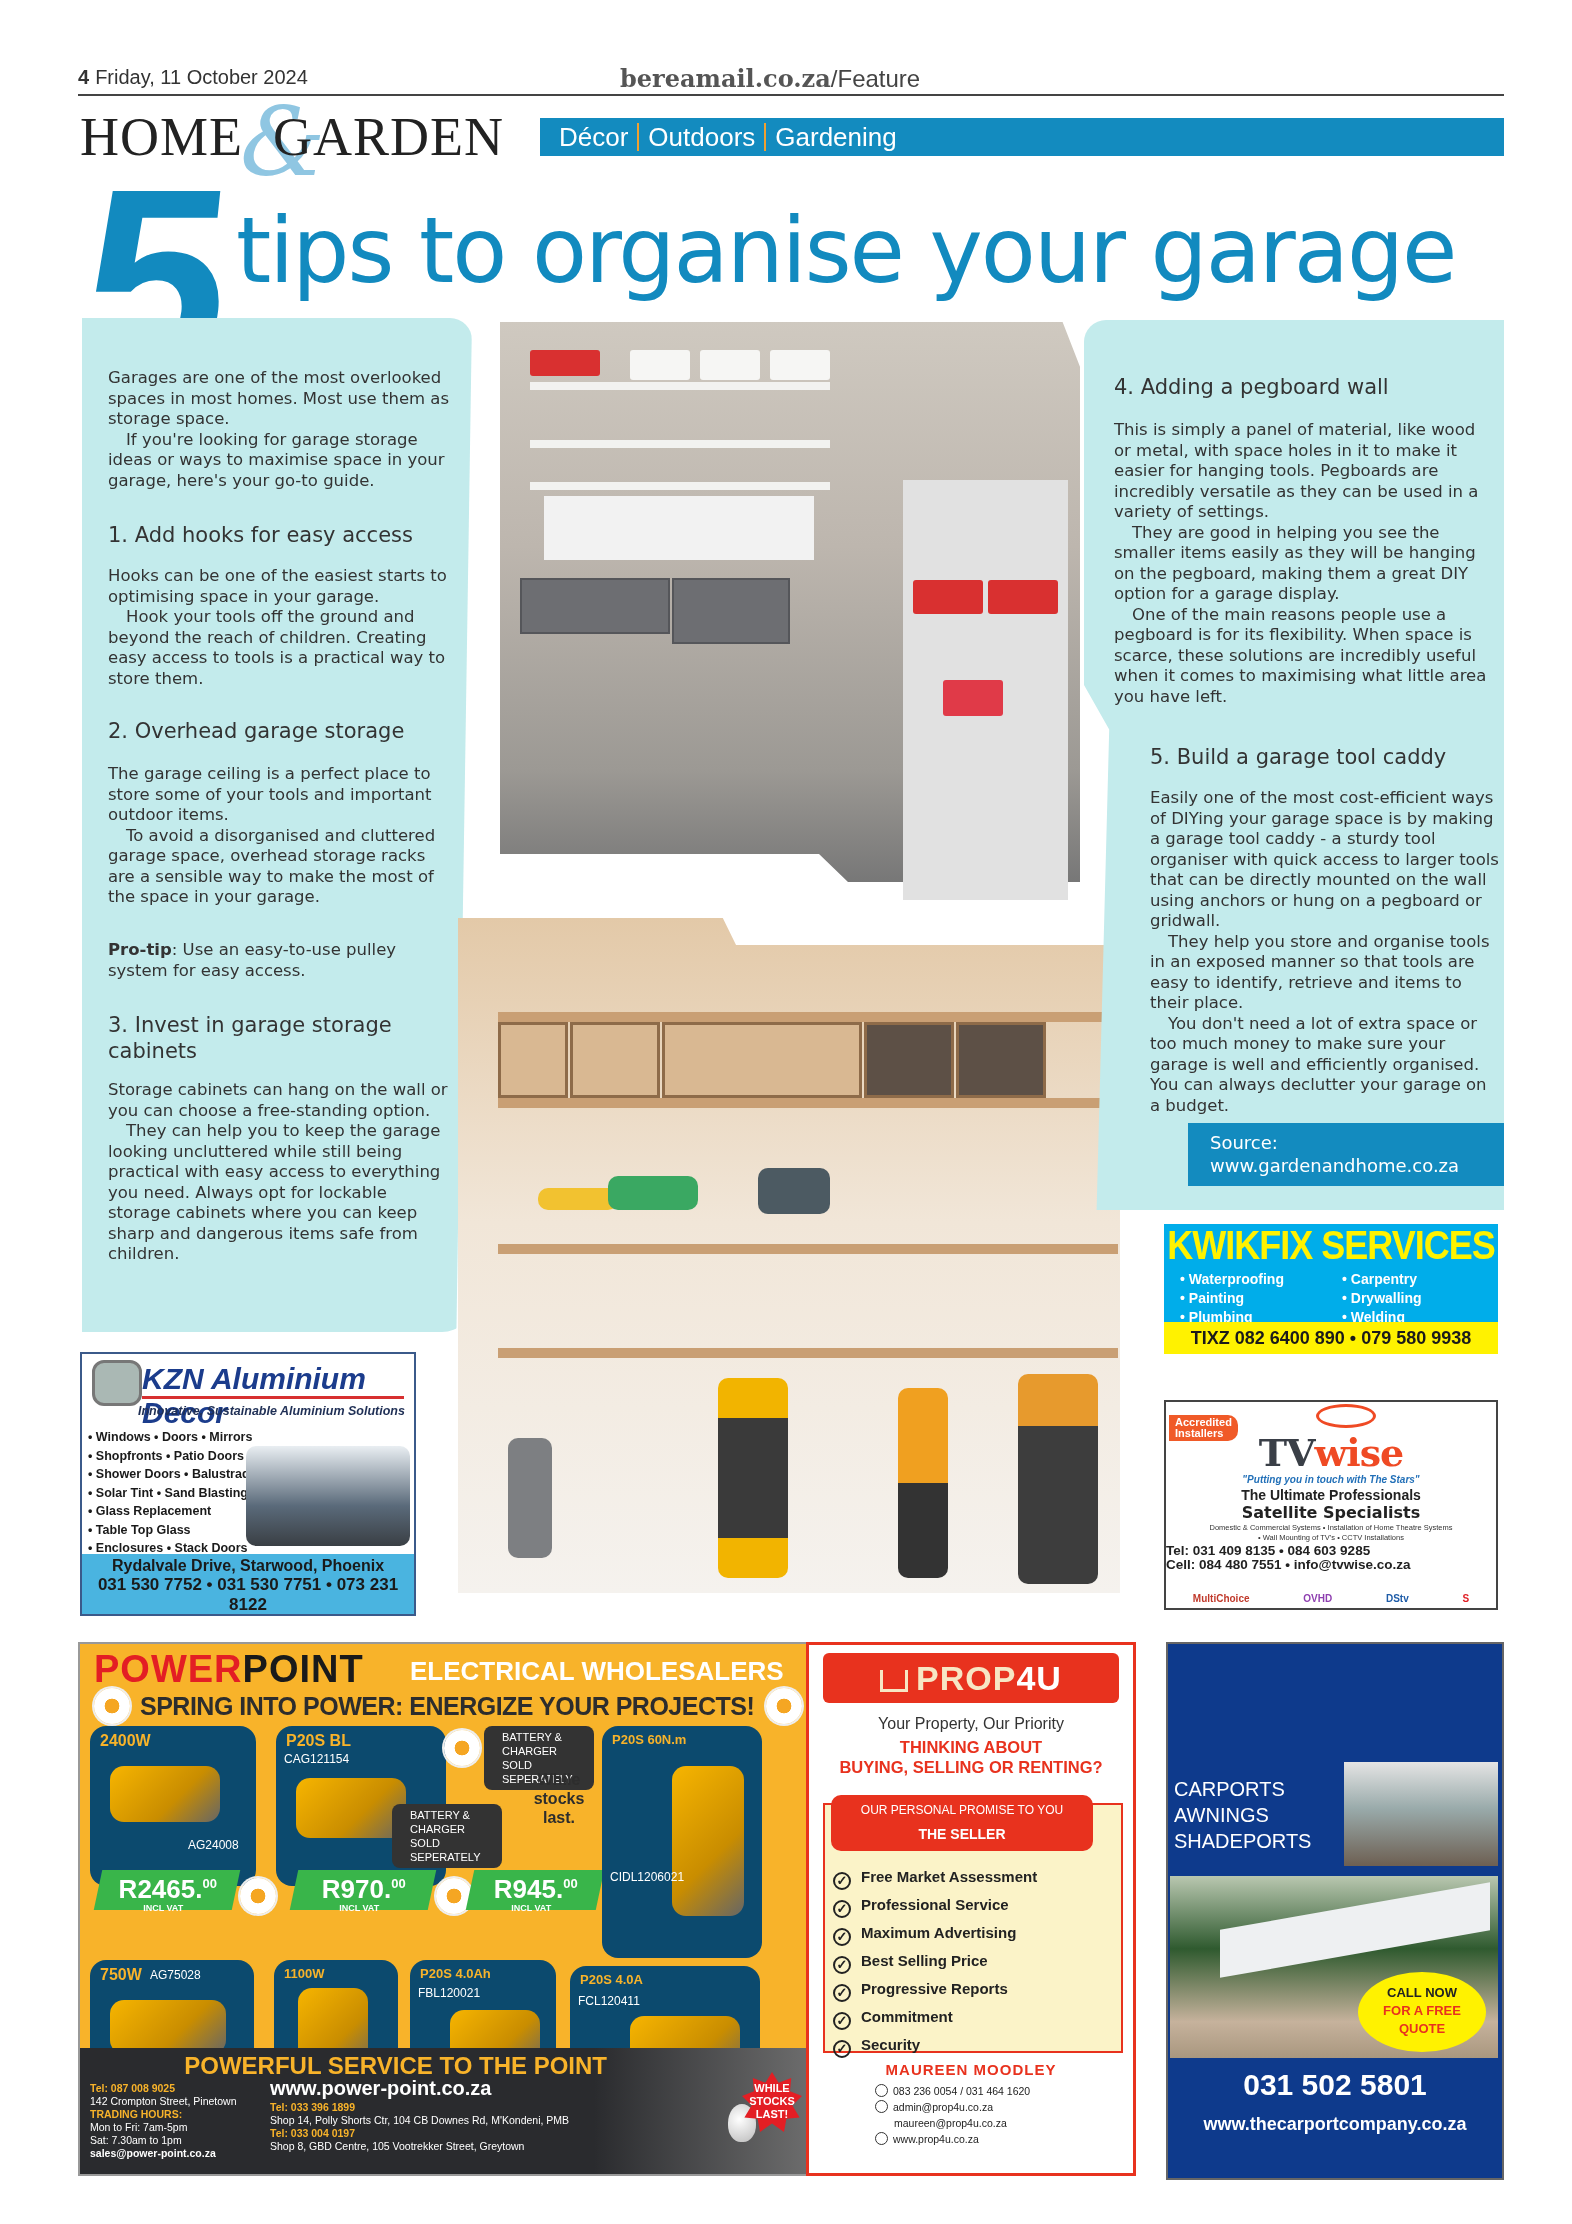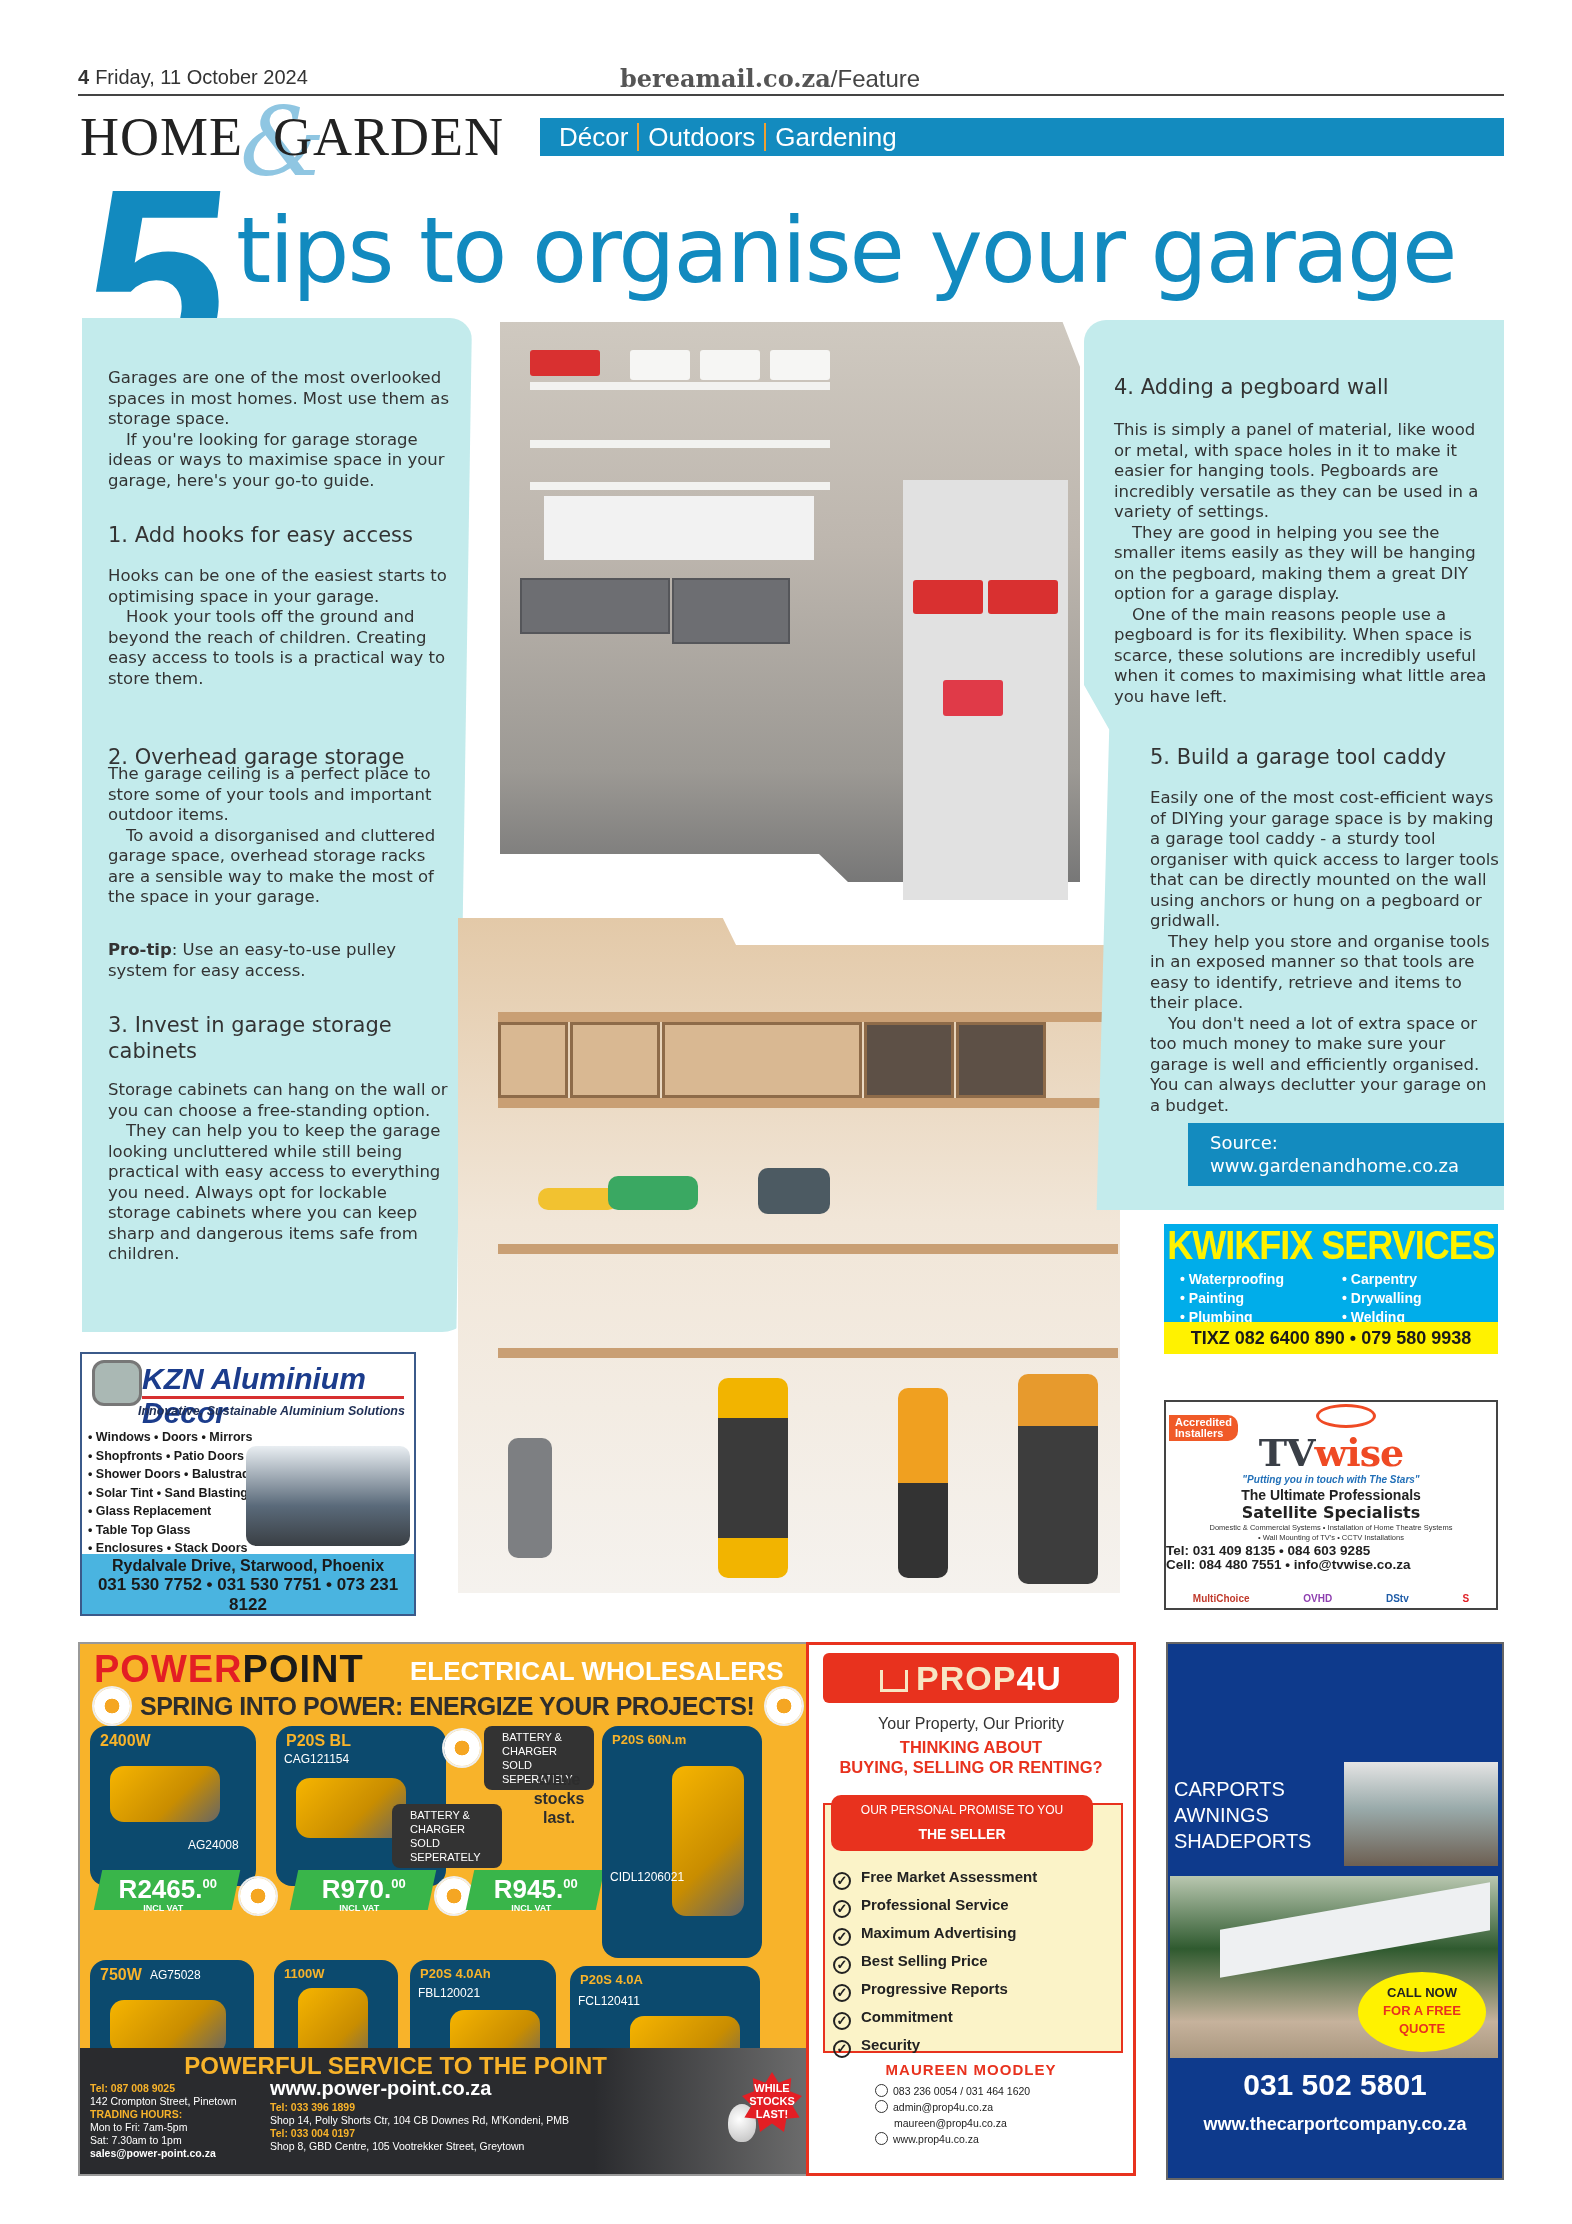--- a/index.html
+++ b/index.html
@@ -170,21 +170,21 @@
 <div class="abs panel left-panel"></div>
 <div class="abs txt" style="left:108px; top:368px; width:350px;">
   <p>Garages are one of the most overlooked spaces in most homes. Most use them as storage space.</p>
   <p class="indent">If you're looking for garage storage ideas or ways to maximise space in your garage, here's your go-to guide.</p>
 </div>
 <div class="abs h" style="left:108px; top:522px; width:350px;">1. Add hooks for easy access</div>
 <div class="abs txt" style="left:108px; top:566px; width:345px;">
   <p>Hooks can be one of the easiest starts to optimising space in your garage.</p>
   <p class="indent">Hook your tools off the ground and beyond the reach of children. Creating easy access to tools is a practical way to store them.</p>
 </div>
-<div class="abs h" style="left:108px; top:744px; width:350px;">2. Overhead garage storage</div>
+<div class="abs h" style="left:108px; top:718px; width:350px;">2. Overhead garage storage</div>
 <div class="abs txt" style="left:108px; top:764px; width:345px;">
   <p>The garage ceiling is a perfect place to store some of your tools and important outdoor items.</p>
   <p class="indent">To avoid a disorganised and cluttered garage space, overhead storage racks are a sensible way to make the most of the space in your garage.</p>
 </div>
 <div class="abs txt" style="left:108px; top:940px; width:345px;"><b>Pro-tip</b><span>: Use an easy-to-use pulley system for easy access.</span></div>
 <div class="abs h" style="left:108px; top:1012px; width:320px;">3. Invest in garage storage cabinets</div>
 <div class="abs txt" style="left:108px; top:1080px; width:345px;">
   <p>Storage cabinets can hang on the wall or you can choose a free-standing option.</p>
   <p class="indent">They can help you to keep the garage looking uncluttered while still being practical with easy access to everything you need. Always opt for lockable storage cabinets where you can keep sharp and dangerous items safe from children.</p>
 </div>

